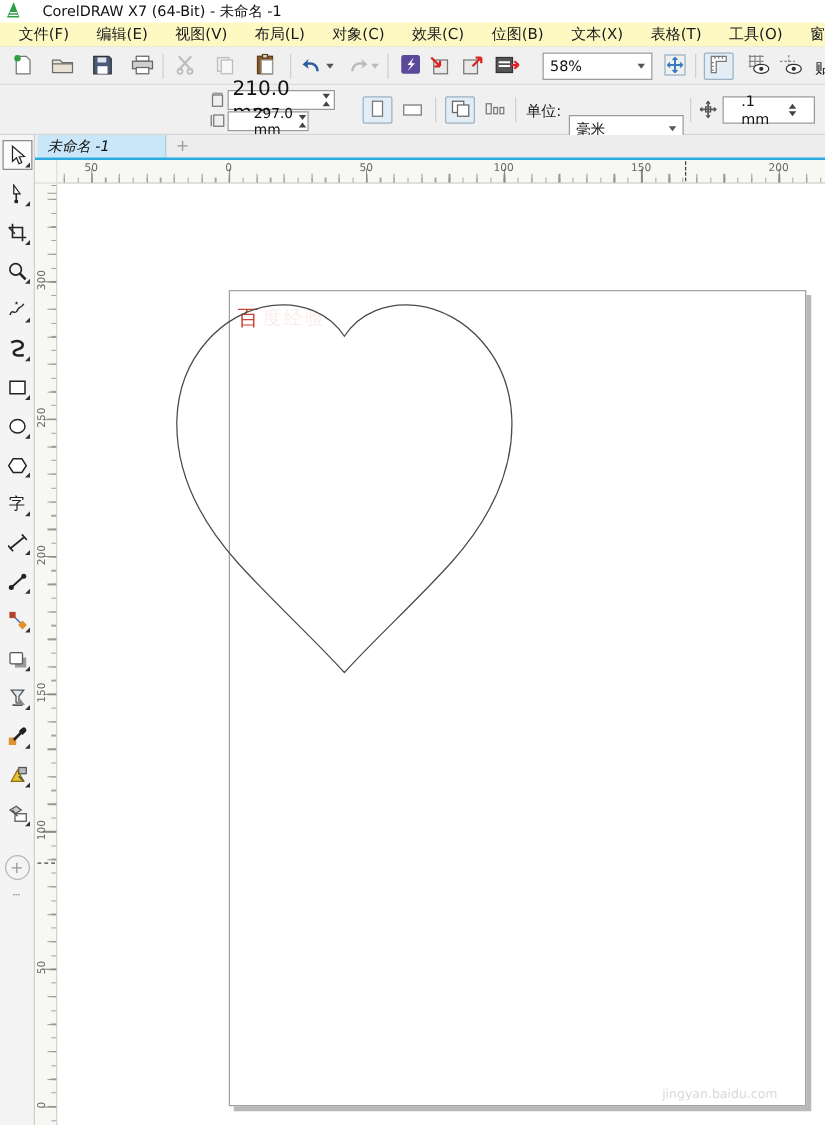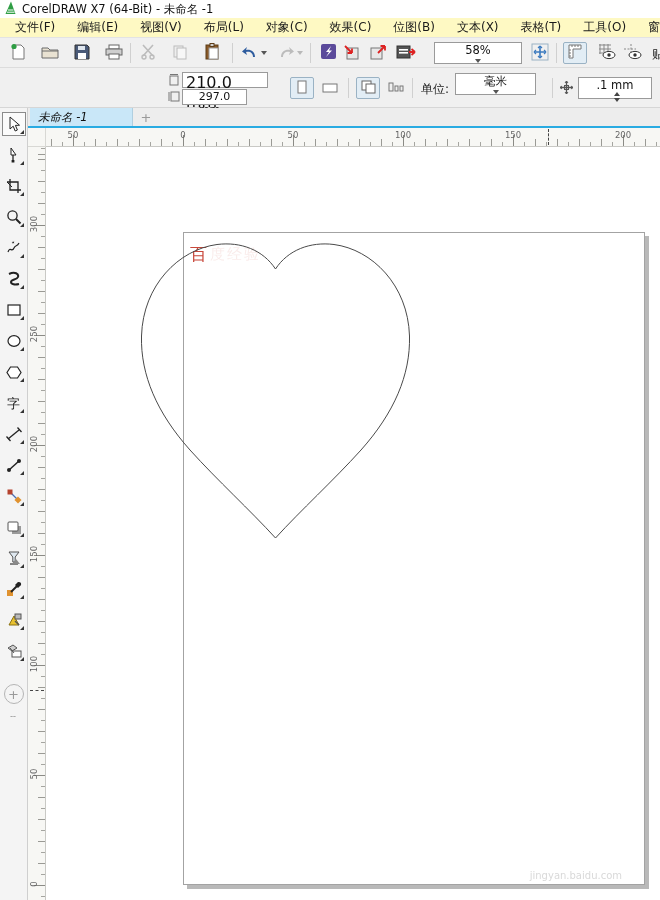--- a/index.html
+++ b/index.html
@@ -1,36 +1,36 @@
 <!DOCTYPE html>
 <html><head>
 <meta charset="utf-8">
 <style>
   * { margin:0; padding:0; box-sizing:border-box; }
   html,body { width:660px; height:900px; overflow:hidden; }
   body { font-family:"DejaVu Sans","Liberation Sans",sans-serif; font-size:12px; color:#222; background:#fff; position:relative; }
   .abs { position:absolute; }
 
   
-  #titlebar { left:0; top:0; width:660px; height:18px; background:#fff; display:flex; align-items:center; gap:5px; padding-left:3px; }
+  #titlebar { left:0; top:0; width:660px; height:18px; background:#fff; display:flex; align-items:center; gap:17px; padding-left:3px; }
   #titlebar .title { font-size:11.5px; color:#111; white-space:nowrap; }
 
   
   #menubar { left:0; top:18px; width:660px; height:20px; background:#fef9c3; display:flex; align-items:center; padding-left:4px; border-bottom:1px solid #e3e3e3; }
   .menu-item { padding:0 11px; font-size:12px; color:#1a1a1a; cursor:default; white-space:nowrap; }
 
   
   #toolbar { left:0; top:38px; width:660px; height:30px; background:#f0f0f0; border-bottom:1px solid #dcdcdc; }
   #propbar { left:0; top:68px; width:660px; height:40px; background:#f0f0f0; border-bottom:1px solid #d6d6d6; }
   .tbtn { position:absolute; top:4px; width:24px; height:22px; display:flex; align-items:center; justify-content:center; border:1px solid transparent; border-radius:2px; }
   .tbtn.pressed { border-color:#9ab2c4; background:#e2edf5; }
   .tsep { position:absolute; top:5px; width:1px; height:20px; background:#d0d0d0; }
   .caret { width:0; height:0; border-left:3px solid transparent; border-right:3px solid transparent; border-top:4px solid #555; display:inline-block; }
   .caret.dis { border-top-color:#b9b9b9; }
-  .combo { position:absolute; background:#fff; border:1px solid #9a9a9a; display:flex; align-items:center; justify-content:space-between; padding:0 5px; font-size:11.5px; color:#111;flex-direction:column; }
+  .combo { position:absolute; background:#fff; border:1px solid #9a9a9a; display:flex; align-items:center; justify-content:space-between; padding:0 5px; font-size:11.5px; color:#111; }
   .spin { display:flex; flex-direction:column; justify-content:center; gap:2px; margin-left:4px; }
   .spin i { width:0; height:0; border-left:3px solid transparent; border-right:3px solid transparent; display:block; }
   .spin i.up { border-bottom:4px solid #444; }
   .spin i.dn { border-top:4px solid #444; }
   .pblabel { position:absolute; font-size:12px; color:#1a1a1a; }
 
   
   #tabrow { left:28px; top:108px; width:632px; height:18px; background:#ededed;font-style:italic; }
   #doc-tab { position:absolute; left:2px; top:0; width:103px; height:18px; background:#c9e7f8; display:flex; align-items:center; padding-left:8px; font-size:11.5px; color:#111; border-right:1px solid #b0cfe0; }
   #tab-plus { position:absolute; left:107px; top:0; width:22px; height:18px; display:flex; align-items:center; justify-content:center; color:#9a9a9a; font-size:13px; }
@@ -268,21 +268,21 @@
     </div>
   <div class="tbtn" style="left:384px;top:9px">
       <span><svg width="18" height="15" viewBox="0 0 18 15">
           <rect x="2" y="4" width="4" height="8" fill="none" stroke="#777"></rect>
           <rect x="8" y="7" width="3" height="5" fill="none" stroke="#777"></rect>
           <rect x="13" y="7" width="3" height="5" fill="none" stroke="#777"></rect>
         </svg></span>
     </div>
   <div class="tsep" style="left:412px;top:10px"></div>
   <span class="pblabel" style="left:421px;top:13px">单位:</span>
-  <div class="combo" style="left:455px;top:5px;width:81px;height:22px">
+  <div class="combo" style="left:455px;top:24px;width:92px;height:22px">
     <span>毫米</span>
       <span class="caret"></span>
   </div>
   <div class="tsep" style="left:552px;top:10px"></div>
   <span class="abs" style="left:559px;top:12px"><svg width="15" height="15" viewBox="0 0 15 15">
         <path d="M7.5,1 V14 M1,7.5 H14" stroke="#555" stroke-width="1.3"></path>
         <path d="M7.5,1 L6,3 M7.5,1 L9,3 M7.5,14 L6,12 M7.5,14 L9,12 M1,7.5 L3,6 M1,7.5 L3,9 M14,7.5 L12,6 M14,7.5 L12,9" stroke="#555" fill="none"></path>
         <rect x="5.5" y="5.5" width="4" height="4" fill="none" stroke="#555"></rect>
       </svg></span>
   <div class="combo" style="left:578px;top:9px;width:74px;height:22px;padding:0 14px">

